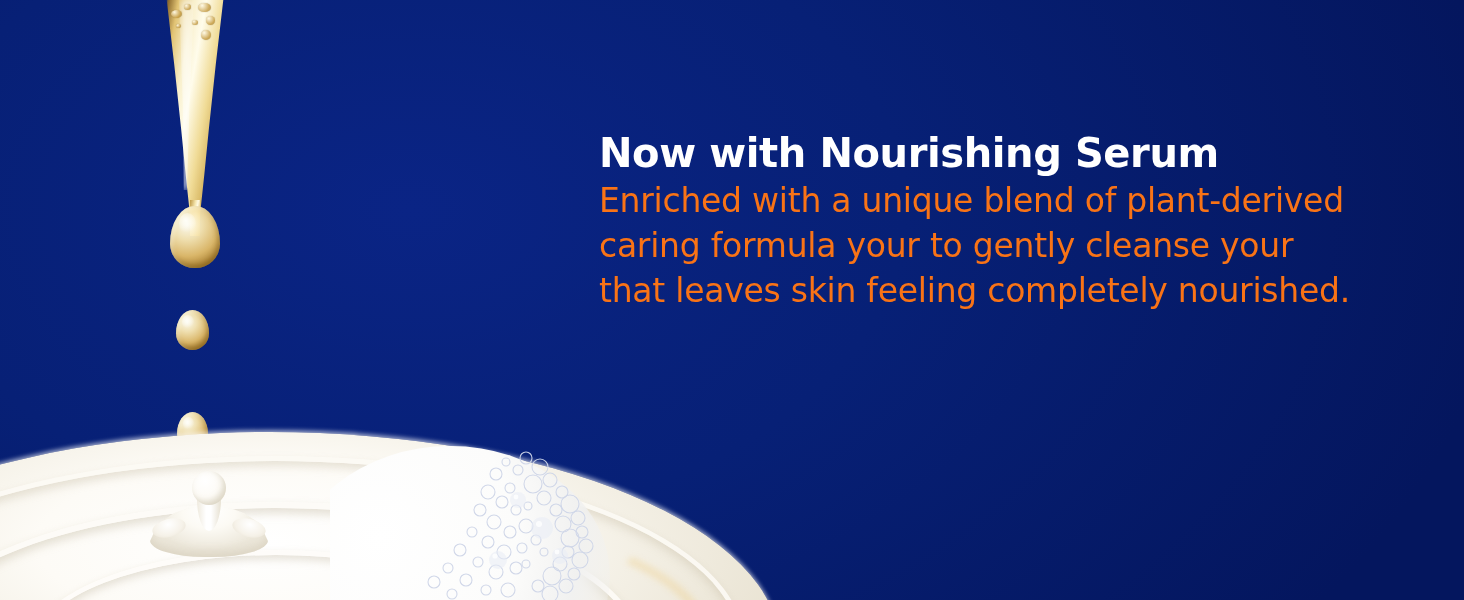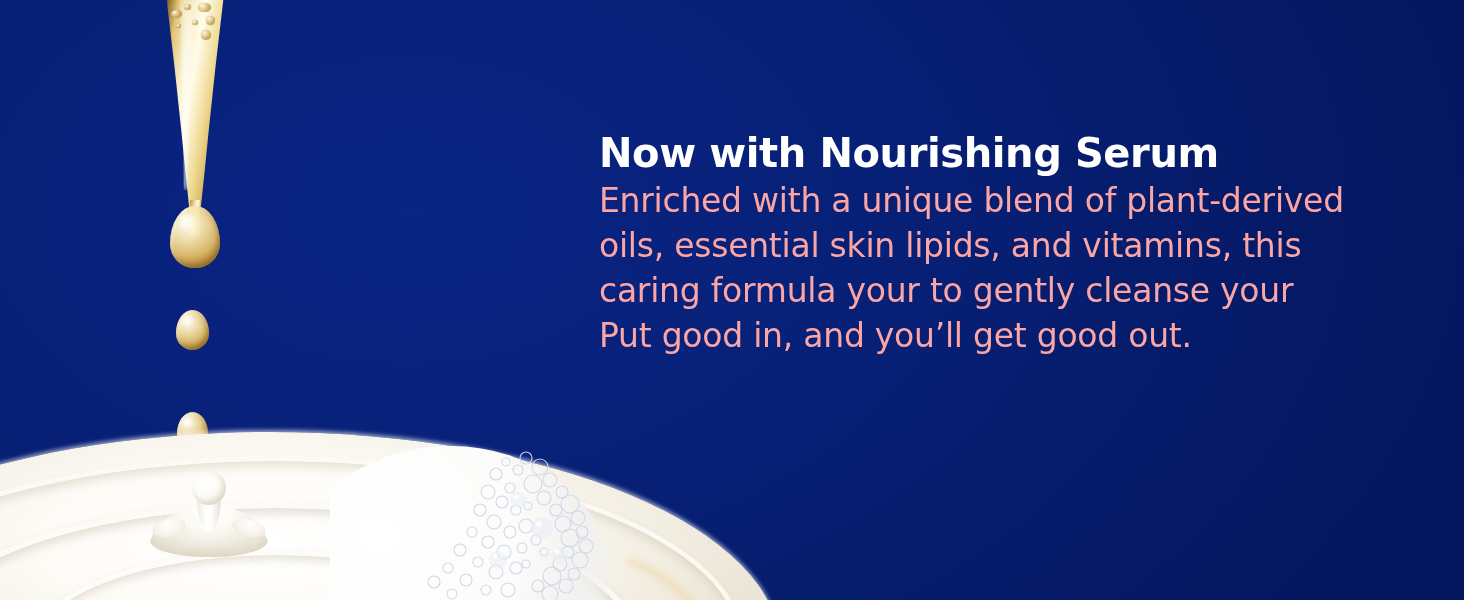--- a/index.html
+++ b/index.html
@@ -276,21 +276,21 @@
     margin: 0 0 2px 0;
     color: #ffffff;
     font-family: "DejaVu Sans", sans-serif;
     font-size: 40px;
     font-weight: bold;
     letter-spacing: -0.4px;
     line-height: 46px;
   }
   .body-copy {
     margin: 0;
-    color: #fca5a5;
+    color: #f97316;
     font-family: "DejaVu Sans", sans-serif;
     font-size: 33px;
     font-weight: 400;
     line-height: 45px;
     letter-spacing: -0.25px;
   }
   .body-copy .ln { display: block; white-space: nowrap; }
 </style>
 </head>
 <body>
@@ -400,19 +400,18 @@
         <circle cx="165" cy="116" r="2.6"></circle>
           <circle cx="227" cy="112" r="2.4"></circle>
       </g>
     </svg>
   </div>
 
   <div class="copy">
     <h1 class="headline">Now with Nourishing Serum</h1>
     <p class="body-copy">
       <span class="ln">Enriched with a unique blend of plant-derived</span>
-      <span class="ln">oils, essential skin lipids, and vitamins, this</span>
       <span class="ln">caring formula your to gently cleanse your</span>
-      <span class="ln">Put good in, and you’ll get good out.</span>
+      <span class="ln">that leaves skin feeling completely nourished.</span>
     </p>
   </div>
 
 </div>
 
 </body></html>

